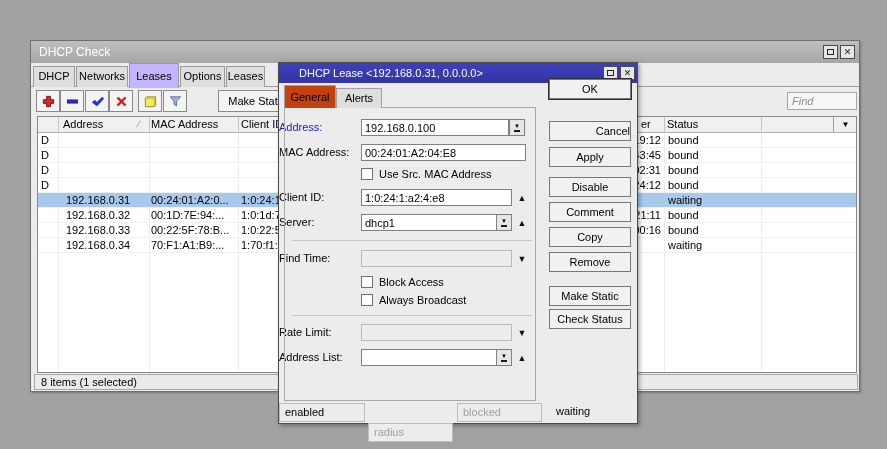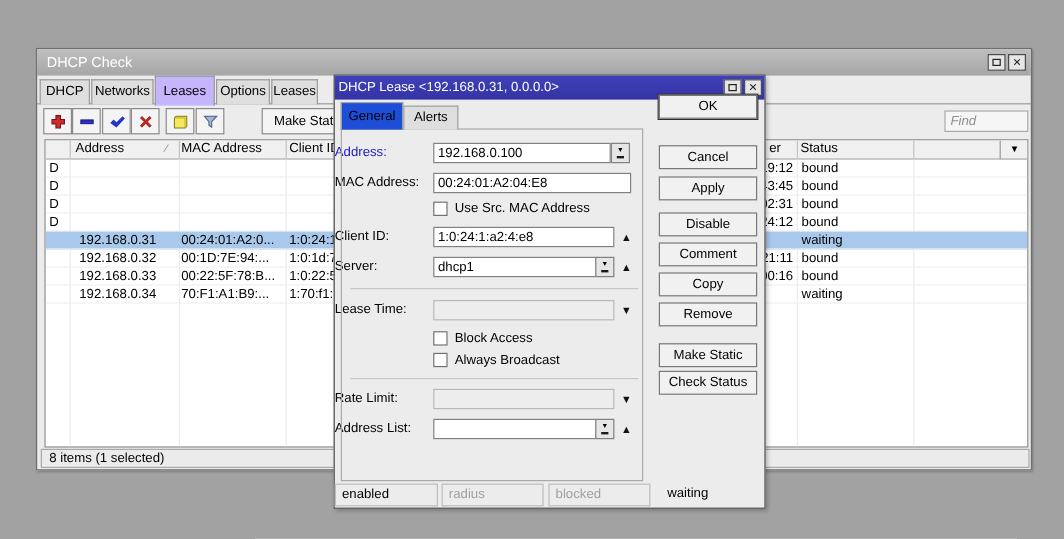--- a/index.html
+++ b/index.html
@@ -54,24 +54,24 @@
          display:flex; align-items:center; justify-content:center; font-size:8px; }
   .win-status { position:absolute; left:3px; top:333px; width:824px; height:16px;
          border:1px solid #a8a8a8; background:#ebebeb; line-height:14px; padding-left:6px; }
 
   
   .dlg { position:absolute; left:278px; top:62px; width:360px; height:362px;
          background:#ececec; border:1px solid #4a4a4a; z-index:10;
          box-shadow:2px 2px 4px rgba(0,0,0,.3); }
   .dlg-titlebar { position:absolute; left:0; top:0; right:0; height:20px;
          background:linear-gradient(var(--titlebar-blue,#4444bd),#3434a4); color:#fff;
-         line-height:20px; padding-left:3px; }
+         line-height:20px; padding-left:20px; }
   .dlg-tab { position:absolute; height:20px; top:25px; background:#dedede;
          border:1px solid #a0a0a0; border-bottom:none; text-align:center; line-height:18px; z-index:2; }
-  .dlg-tab.active { top:22px; height:23px; background:#1d4ed8; line-height:22px; }
+  .dlg-tab.active { top:22px; height:23px; background:#c2410c; line-height:22px; }
   .tab-frame { position:absolute; left:5px; top:44px; width:252px; height:294px;
          border:1px solid #a8a8a8; z-index:1; }
   .flabel { position:absolute; left:0; width:77px; text-align:left; line-height:17px; }
   .flabel.blue { color:var(--label-blue,#1919c8); }
   .fin { position:absolute; height:17px; border:1px solid #808080; background:#fff;
          font-size:11px; padding:0 3px; font-family:"Liberation Sans", sans-serif; }
   .fin.dis { background:#ededed; border-color:#b9b9b9; }
   .combo { position:absolute; width:16px; height:17px; background:#e6e6e6;
          border:1px solid #808080; display:flex; align-items:center; justify-content:center; }
   .combo-glyph { font-size:6px; line-height:5px; border-bottom:2px solid #1a1a1a; padding-bottom:1px; }
@@ -276,21 +276,21 @@
   <input class="fin" style="left: 82px; top: 151px; width: 136px;" value="dhcp1">
   <div class="combo" style="left:217px;top:151px;">
       <span class="combo-glyph">▼</span>
     </div>
   <div class="spin" style="left:236px;top:151px;">
       <span>▲</span>
     </div>
 
   <div class="hline" style="top:177px;"></div>
 
-  <div class="flabel" style="top:187px;">Lease Time:</div>
+  <div class="flabel" style="top:187px;">Find Time:</div>
   <input class="fin dis" style="left: 82px; top: 187px; width: 151px;" value="">
   <div class="spin" style="left:236px;top:187px;">
       <span>▼</span>
     </div>
 
   <div class="cb" style="left:82px;top:213px;"></div>
   <div class="cb-label" style="left:100px;top:213px;">Block Access</div>
   <div class="cb" style="left:82px;top:231px;"></div>
   <div class="cb-label" style="left:100px;top:231px;">Always Broadcast</div>
 
@@ -305,26 +305,26 @@
   <div class="flabel" style="top:286px;">Address List:</div>
   <input class="fin" style="left: 82px; top: 286px; width: 136px;" value="">
   <div class="combo" style="left:217px;top:286px;">
       <span class="combo-glyph">▼</span>
     </div>
   <div class="spin" style="left:236px;top:286px;">
       <span>▲</span>
     </div>
 
   <div class="dlg-btn default" style="top:16px;">OK</div>
-  <div class="dlg-btn" style="top:58px;">Cancel</div>
+  <div class="dlg-btn" style="top:58px;text-align:right;">Cancel</div>
   <div class="dlg-btn" style="top:84px;">Apply</div>
   <div class="dlg-btn" style="top:114px;">Disable</div>
   <div class="dlg-btn" style="top:164px;">Copy</div>
   <div class="dlg-btn" style="top:139px;">Comment</div>
   <div class="dlg-btn" style="top:189px;">Remove</div>
   <div class="dlg-btn" style="top:223px;">Make Static</div>
   <div class="dlg-btn" style="top:246px;">Check Status</div>
 
   <div class="flagbox" style="left:0;width:86px;">enabled</div>
-  <div class="flagbox off" style="left:89px;width:85px;">radius</div>
+  <div class="flagbox off" style="left:89px;width:85px;margin-top:20px;">radius</div>
   <div class="flagbox off" style="left:178px;width:85px;">blocked</div>
   <div class="flag-plain" style="left:272px;width:86px;">waiting</div>
 </div>
 
 </body></html>

